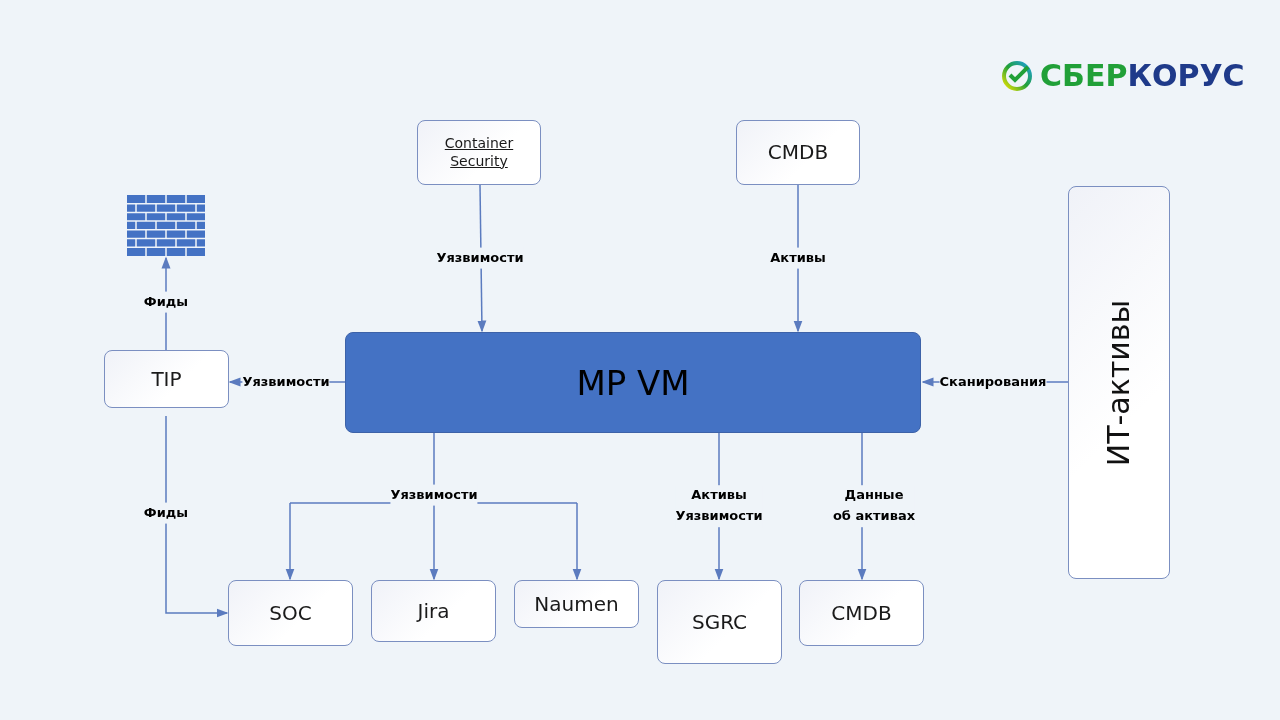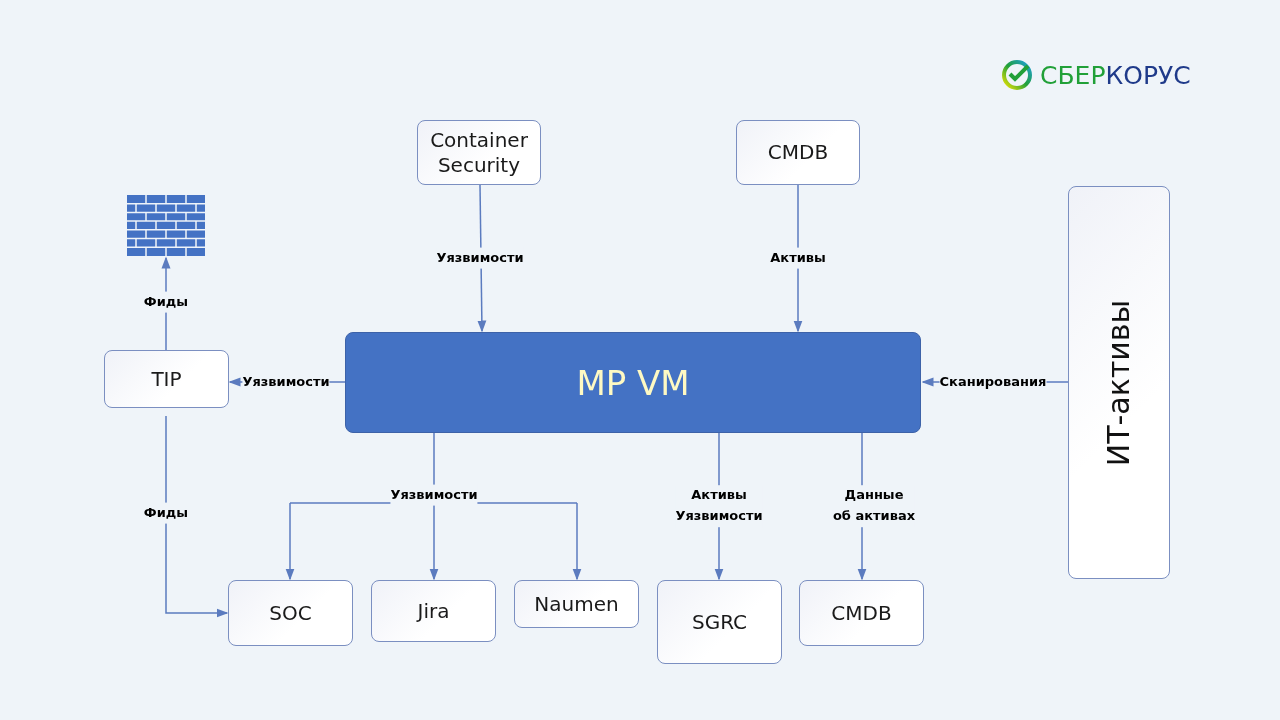--- a/index.html
+++ b/index.html
@@ -1,28 +1,28 @@
 <!DOCTYPE html>
 <html><head>
 <meta charset="utf-8">
 <style>
   html, body { margin:0; padding:0; }
   body { width:1280px; height:720px; background:#eff4f9; position:relative; overflow:hidden; font-family:"DejaVu Sans", sans-serif; }
   .box { position:absolute; box-sizing:border-box; border:1.5px solid #7b8fc1; border-radius:8px;
          background:linear-gradient(135deg,#f0f2f8 0%,#ffffff 60%); display:flex; align-items:center; justify-content:center;
          text-align:center; color:#1a1a1a; font-size:20px; line-height:1.25; }
-  .box.small { font-size:20px; }
+  .box.small { font-size:14px;text-decoration:underline; }
   .main { position:absolute; left:345px; top:332px; width:576px; height:101px; background:#4472c4; border:1.5px solid #3d62a8;
-          border-radius:8px; box-sizing:border-box; display:flex; align-items:center; justify-content:center; color:#fef9c3;
+          border-radius:8px; box-sizing:border-box; display:flex; align-items:center; justify-content:center; color:#000000;
           font-size:34px; }
   .lbl { position:absolute; color:#000000; font-size:13px; font-weight:bold; background:#eff4f9; text-align:center; line-height:1.6; white-space:nowrap; transform:translate(-50%,-50%); }
   svg.lines { position:absolute; left:0; top:0; }
   .vert { position:absolute; left:1068px; top:186px; width:102px; height:393px; }
   .vert span { position:absolute; left:50%; top:50%; transform:translate(-50%,-50%) rotate(-90deg); font-size:30px; white-space:nowrap; color:#111; }
-  .logo { position:absolute; left:1000px; top:58px; display:flex; align-items:center; font-weight:normal; font-size:25px;justify-content:flex-end; }
+  .logo { position:absolute; left:1000px; top:58px; display:flex; align-items:center; font-weight:bold; font-size:30px;justify-content:flex-end; }
   .logo .s1 { color:#21a038; margin-left:6px; }
   .logo .s2 { color:#1f3a8a; }
   .wall { position:absolute; left:127px; top:195px; width:78px; height:61px; }
 </style>
 </head>
 <body>
 
 <div class="logo">
   <svg width="34" height="34" viewBox="0 0 34 34">
     <defs>

